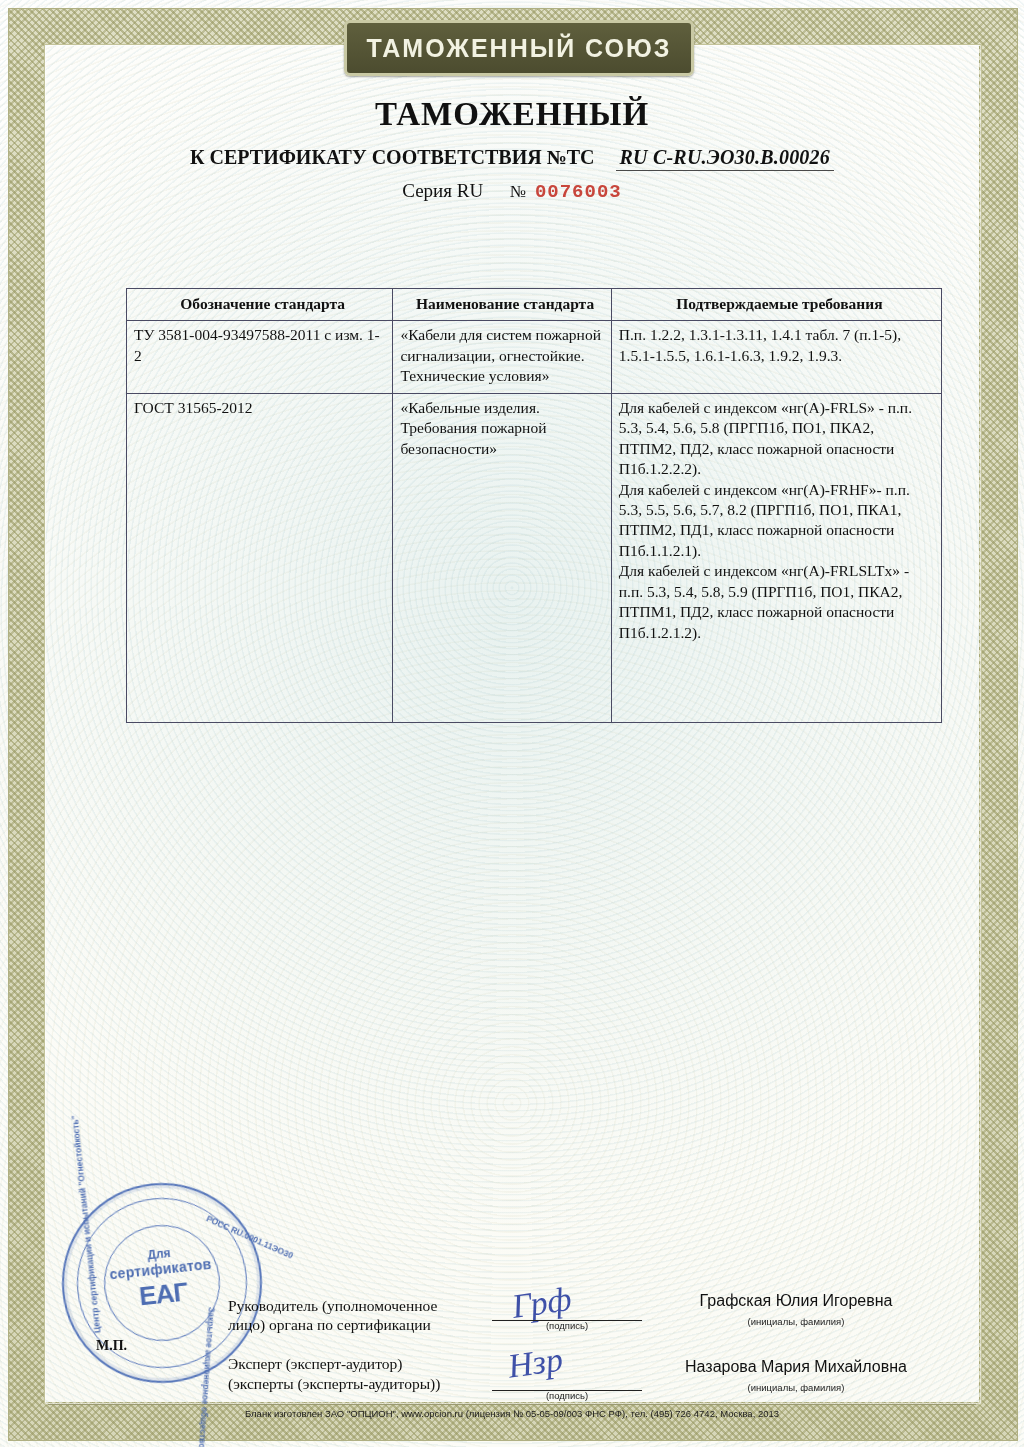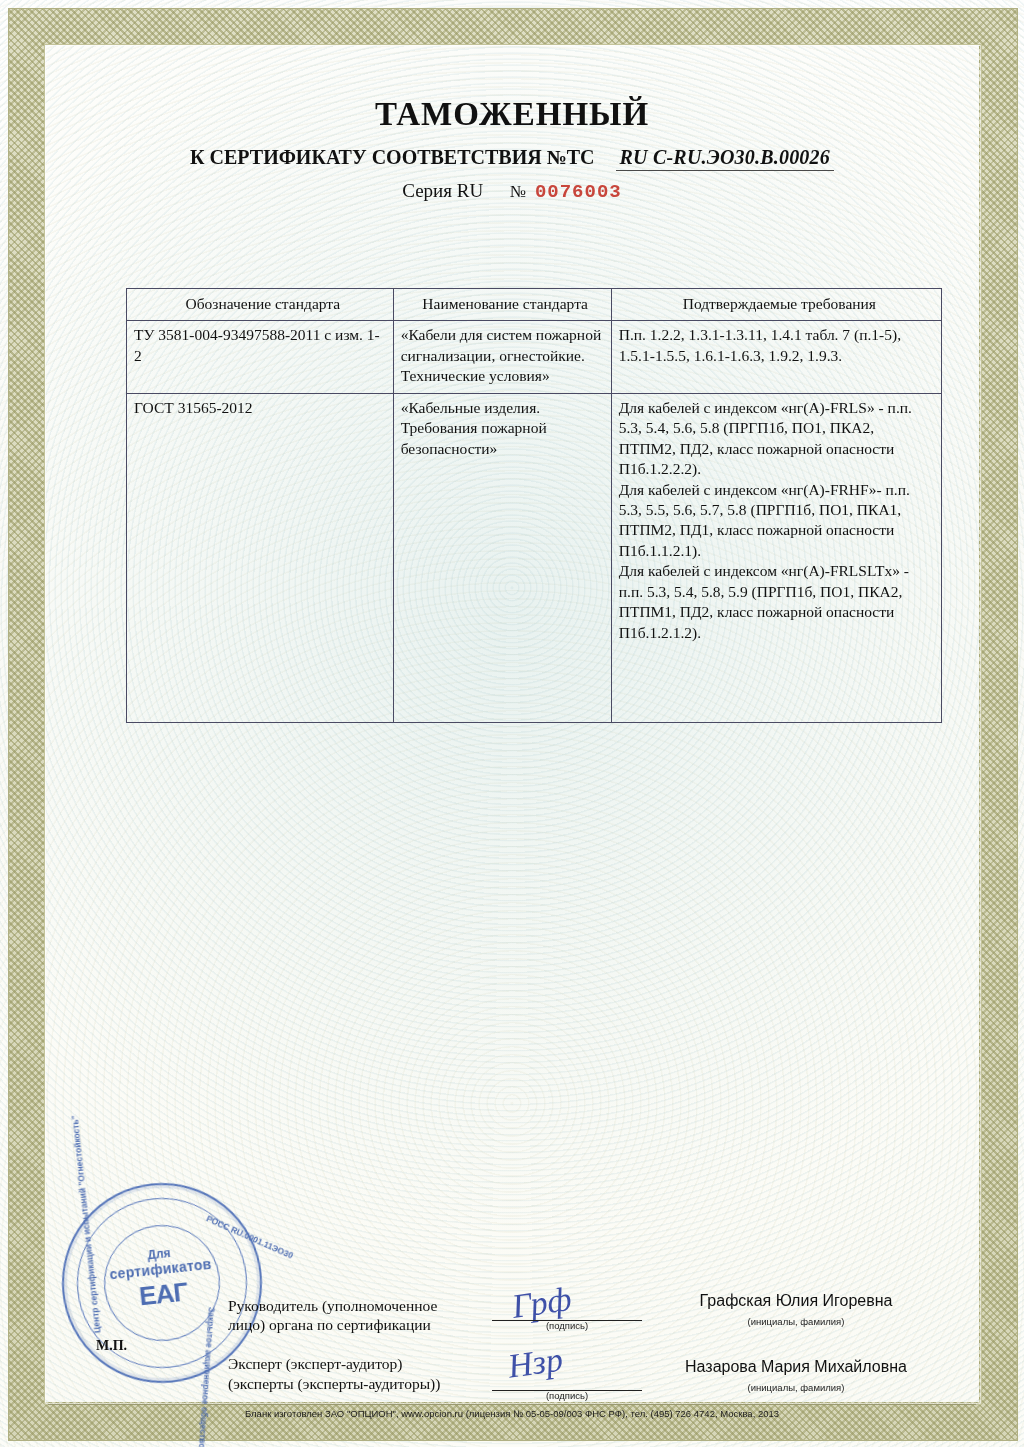--- a/index.html
+++ b/index.html
@@ -148,21 +148,21 @@
   }
   table.std-table th,
   table.std-table td {
     border: 1px solid #4a4a63;
     vertical-align: top;
     padding: 4px 7px 6px 7px;
     background: transparent;
   }
   table.std-table th {
     text-align: center;
-    font-weight: normal;
+    font-weight: bold;
     font-size: 15.5px;
     line-height: 1.25;
     padding: 5px 6px 7px 12px;
   }
   table.std-table td { line-height: 1.32; }
   .col-1 { width: 268px; }
   .col-2 { width: 212px; }
   .col-3 { width: 336px; }
   .cell-p { margin: 0 0 0 0; }
   .cell-p + .cell-p { margin-top: 0; }
@@ -283,20 +283,23 @@
   }
 </style>
 </head>
 <body>
 
 <div id="page">
   <div class="frame-outer"></div>
   <div class="frame-mask"></div>
   <div class="frame-inner"></div>
 
+  <div class="banner">
+    <span class="banner-text">ТАМОЖЕННЫЙ СОЮЗ</span>
+  </div>
 
   <div class="doc-title">ТАМОЖЕННЫЙ</div>
 
   <div class="subtitle-row">
     <span>К СЕРТИФИКАТУ СООТВЕТСТВИЯ №ТС</span>
     <span class="cert-number">RU C-RU.ЭО30.В.00026</span>
   </div>
 
   <div class="series-row">
     <span class="lbl">Серия RU</span>
@@ -317,21 +320,21 @@
       <tr>
         <td>ТУ 3581-004-93497588-2011 с изм. 1-2</td>
         <td>«Кабели для систем пожарной сигнализации, огнестойкие. Технические условия»</td>
         <td>П.п. 1.2.2, 1.3.1-1.3.11, 1.4.1 табл. 7 (п.1-5), 1.5.1-1.5.5, 1.6.1-1.6.3, 1.9.2, 1.9.3.</td>
       </tr>
       <tr>
         <td class="tall">ГОСТ 31565-2012</td>
         <td>«Кабельные изделия. Требования пожарной безопасности»</td>
         <td>
           <p class="cell-p">Для кабелей с индексом «нг(А)-FRLS» -  п.п. 5.3, 5.4, 5.6, 5.8 (ПРГП1б, ПО1, ПКА2, ПТПМ2, ПД2, класс пожарной опасности П1б.1.2.2.2).</p>
-          <p class="cell-p">Для кабелей с индексом «нг(А)-FRHF»- п.п. 5.3, 5.5, 5.6, 5.7, 5.8 (ПРГП1б, ПО1, ПКА1, ПТПМ2, ПД1, класс пожарной опасности П1б.1.1.2.1).</p>
+          <p class="cell-p">Для кабелей с индексом «нг(А)-FRHF»- п.п. 5.3, 5.5, 5.6, 5.7, 8.2 (ПРГП1б, ПО1, ПКА1, ПТПМ2, ПД1, класс пожарной опасности П1б.1.1.2.1).</p>
           <p class="cell-p">Для кабелей с индексом «нг(А)-FRLSLTх» -  п.п. 5.3, 5.4, 5.8, 5.9 (ПРГП1б, ПО1, ПКА2, ПТПМ1, ПД2, класс пожарной опасности П1б.1.2.1.2).</p>
         </td>
       </tr>
     </tbody>
   </table>
 
   <div class="stamp">
     <div class="stamp-ring-text">
       <span style="transform:rotate(-120deg) translate(0,-86px) rotate(30deg);">Центр сертификации и испытаний "Огнестойкость"</span>
       <span style="transform:rotate(40deg) translate(0,-84px) rotate(-10deg);">РОСС RU.0001.11ЭО30</span>

